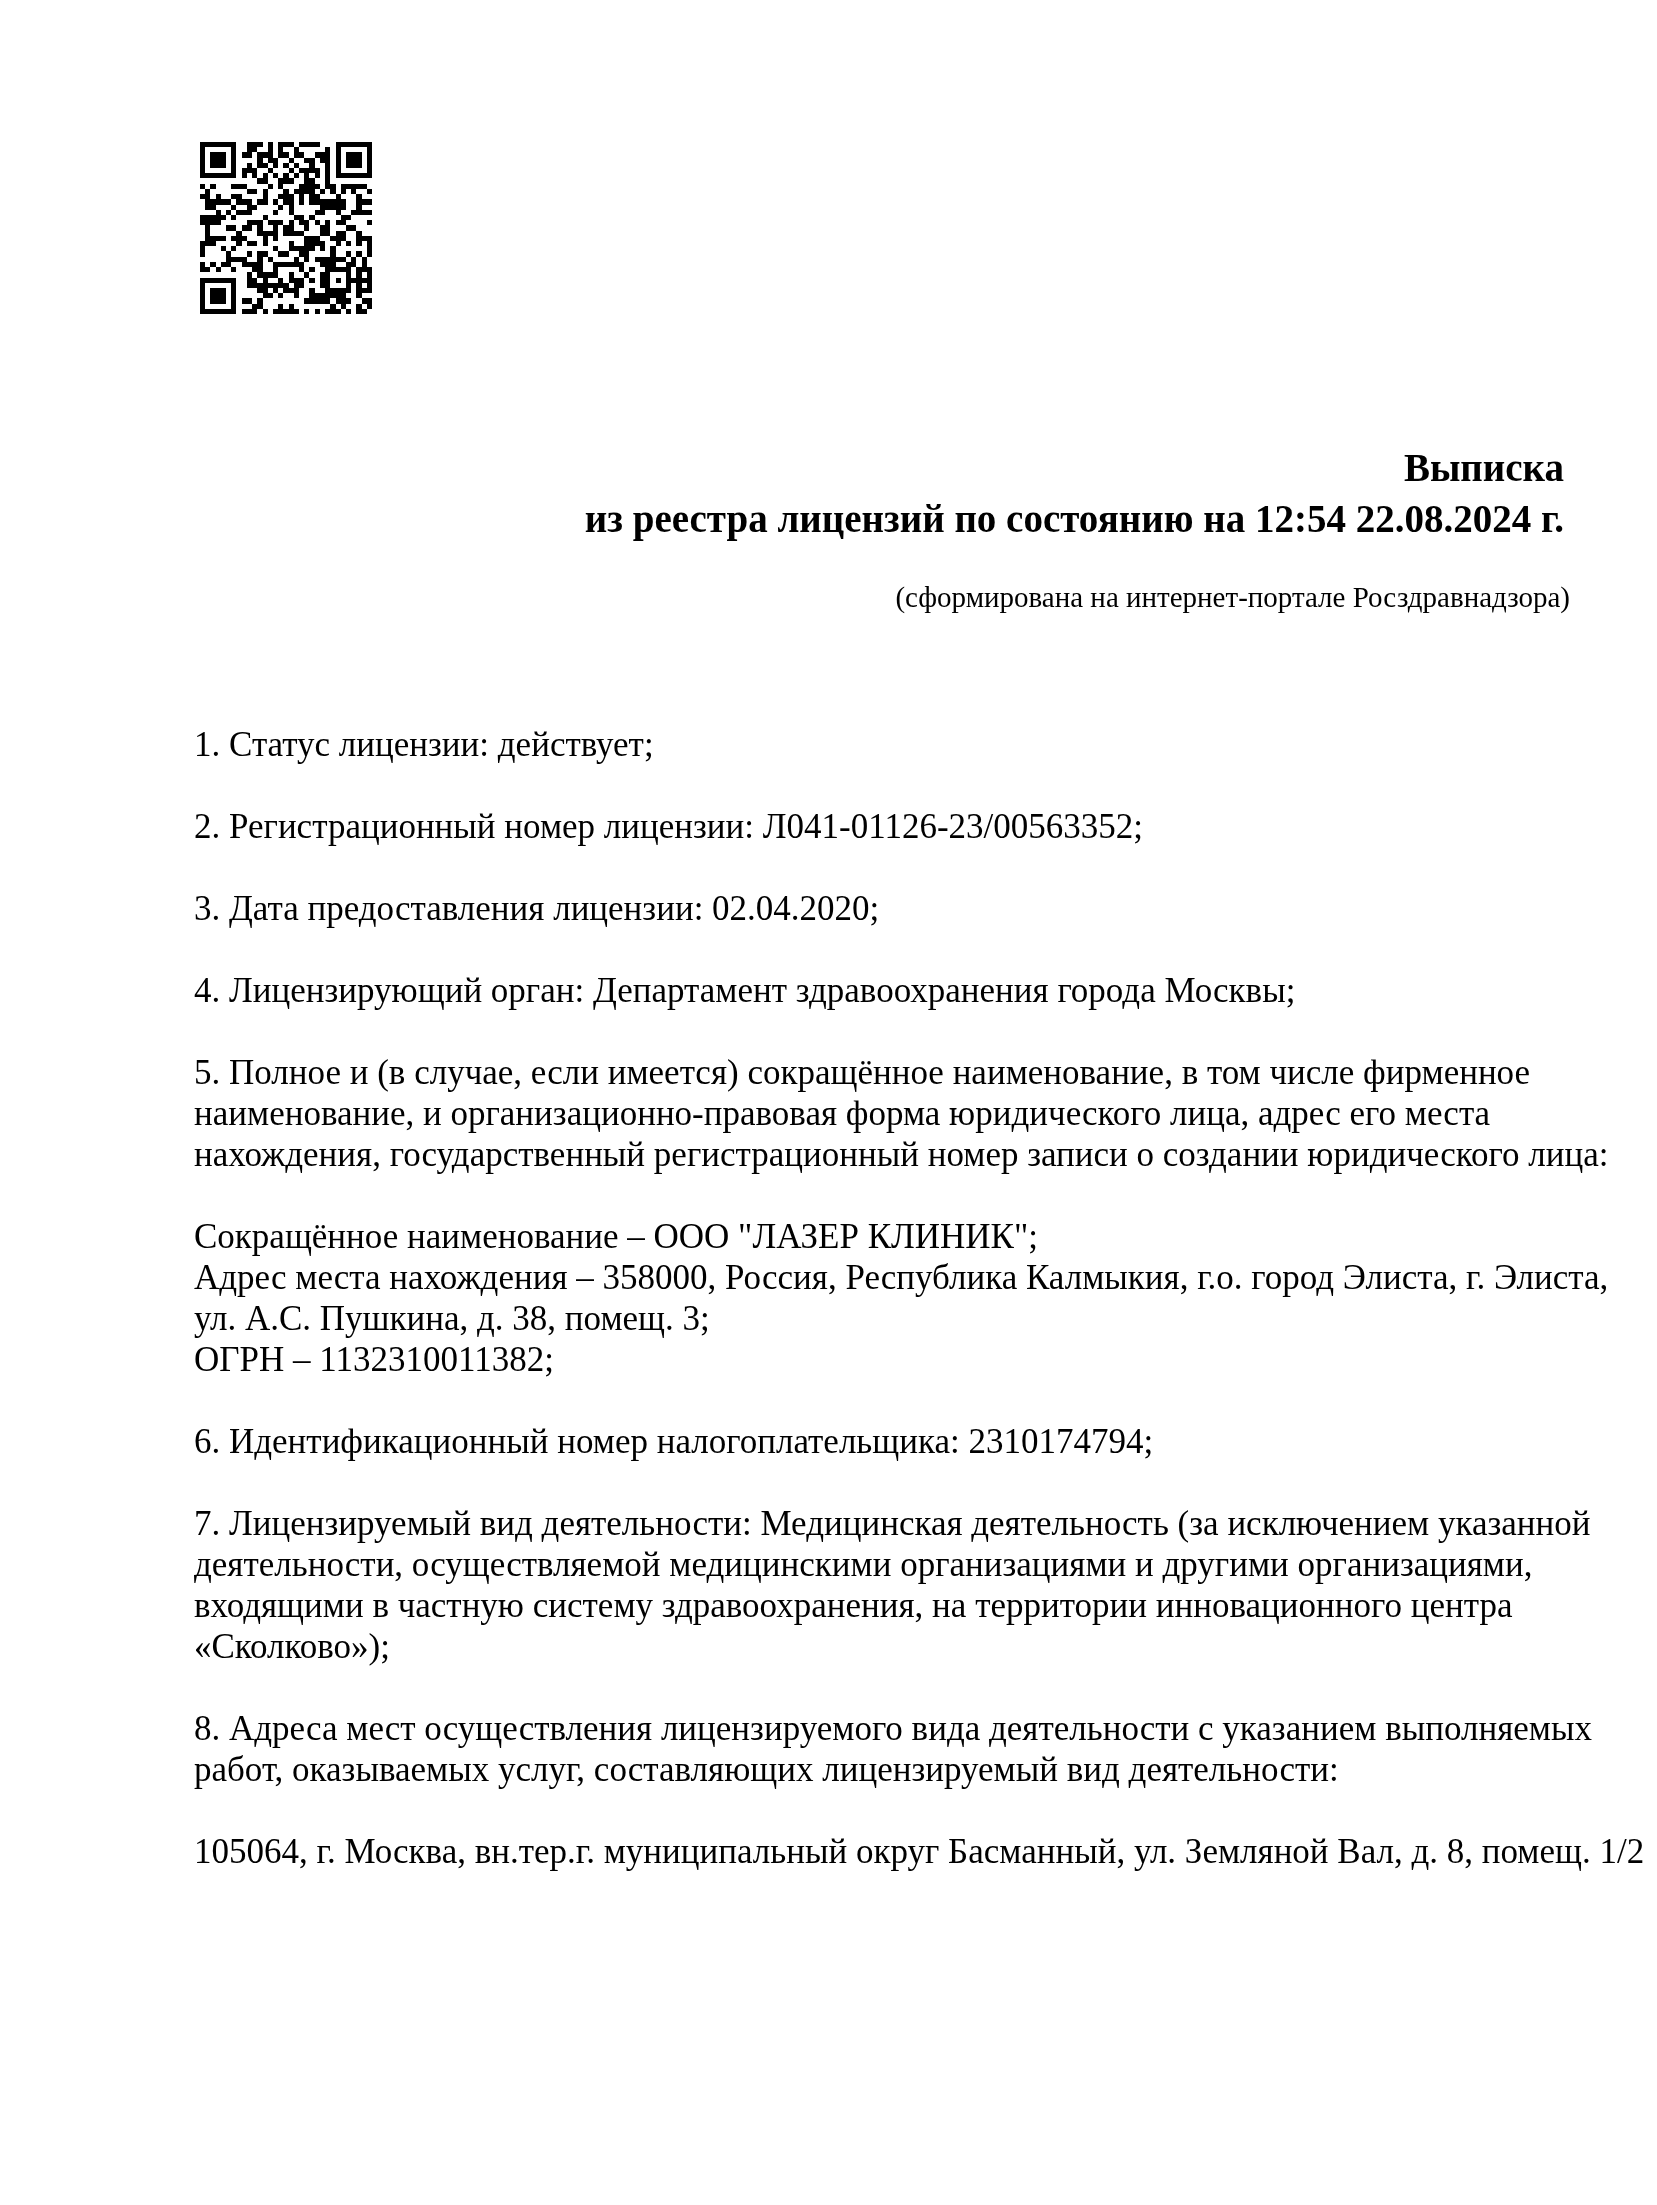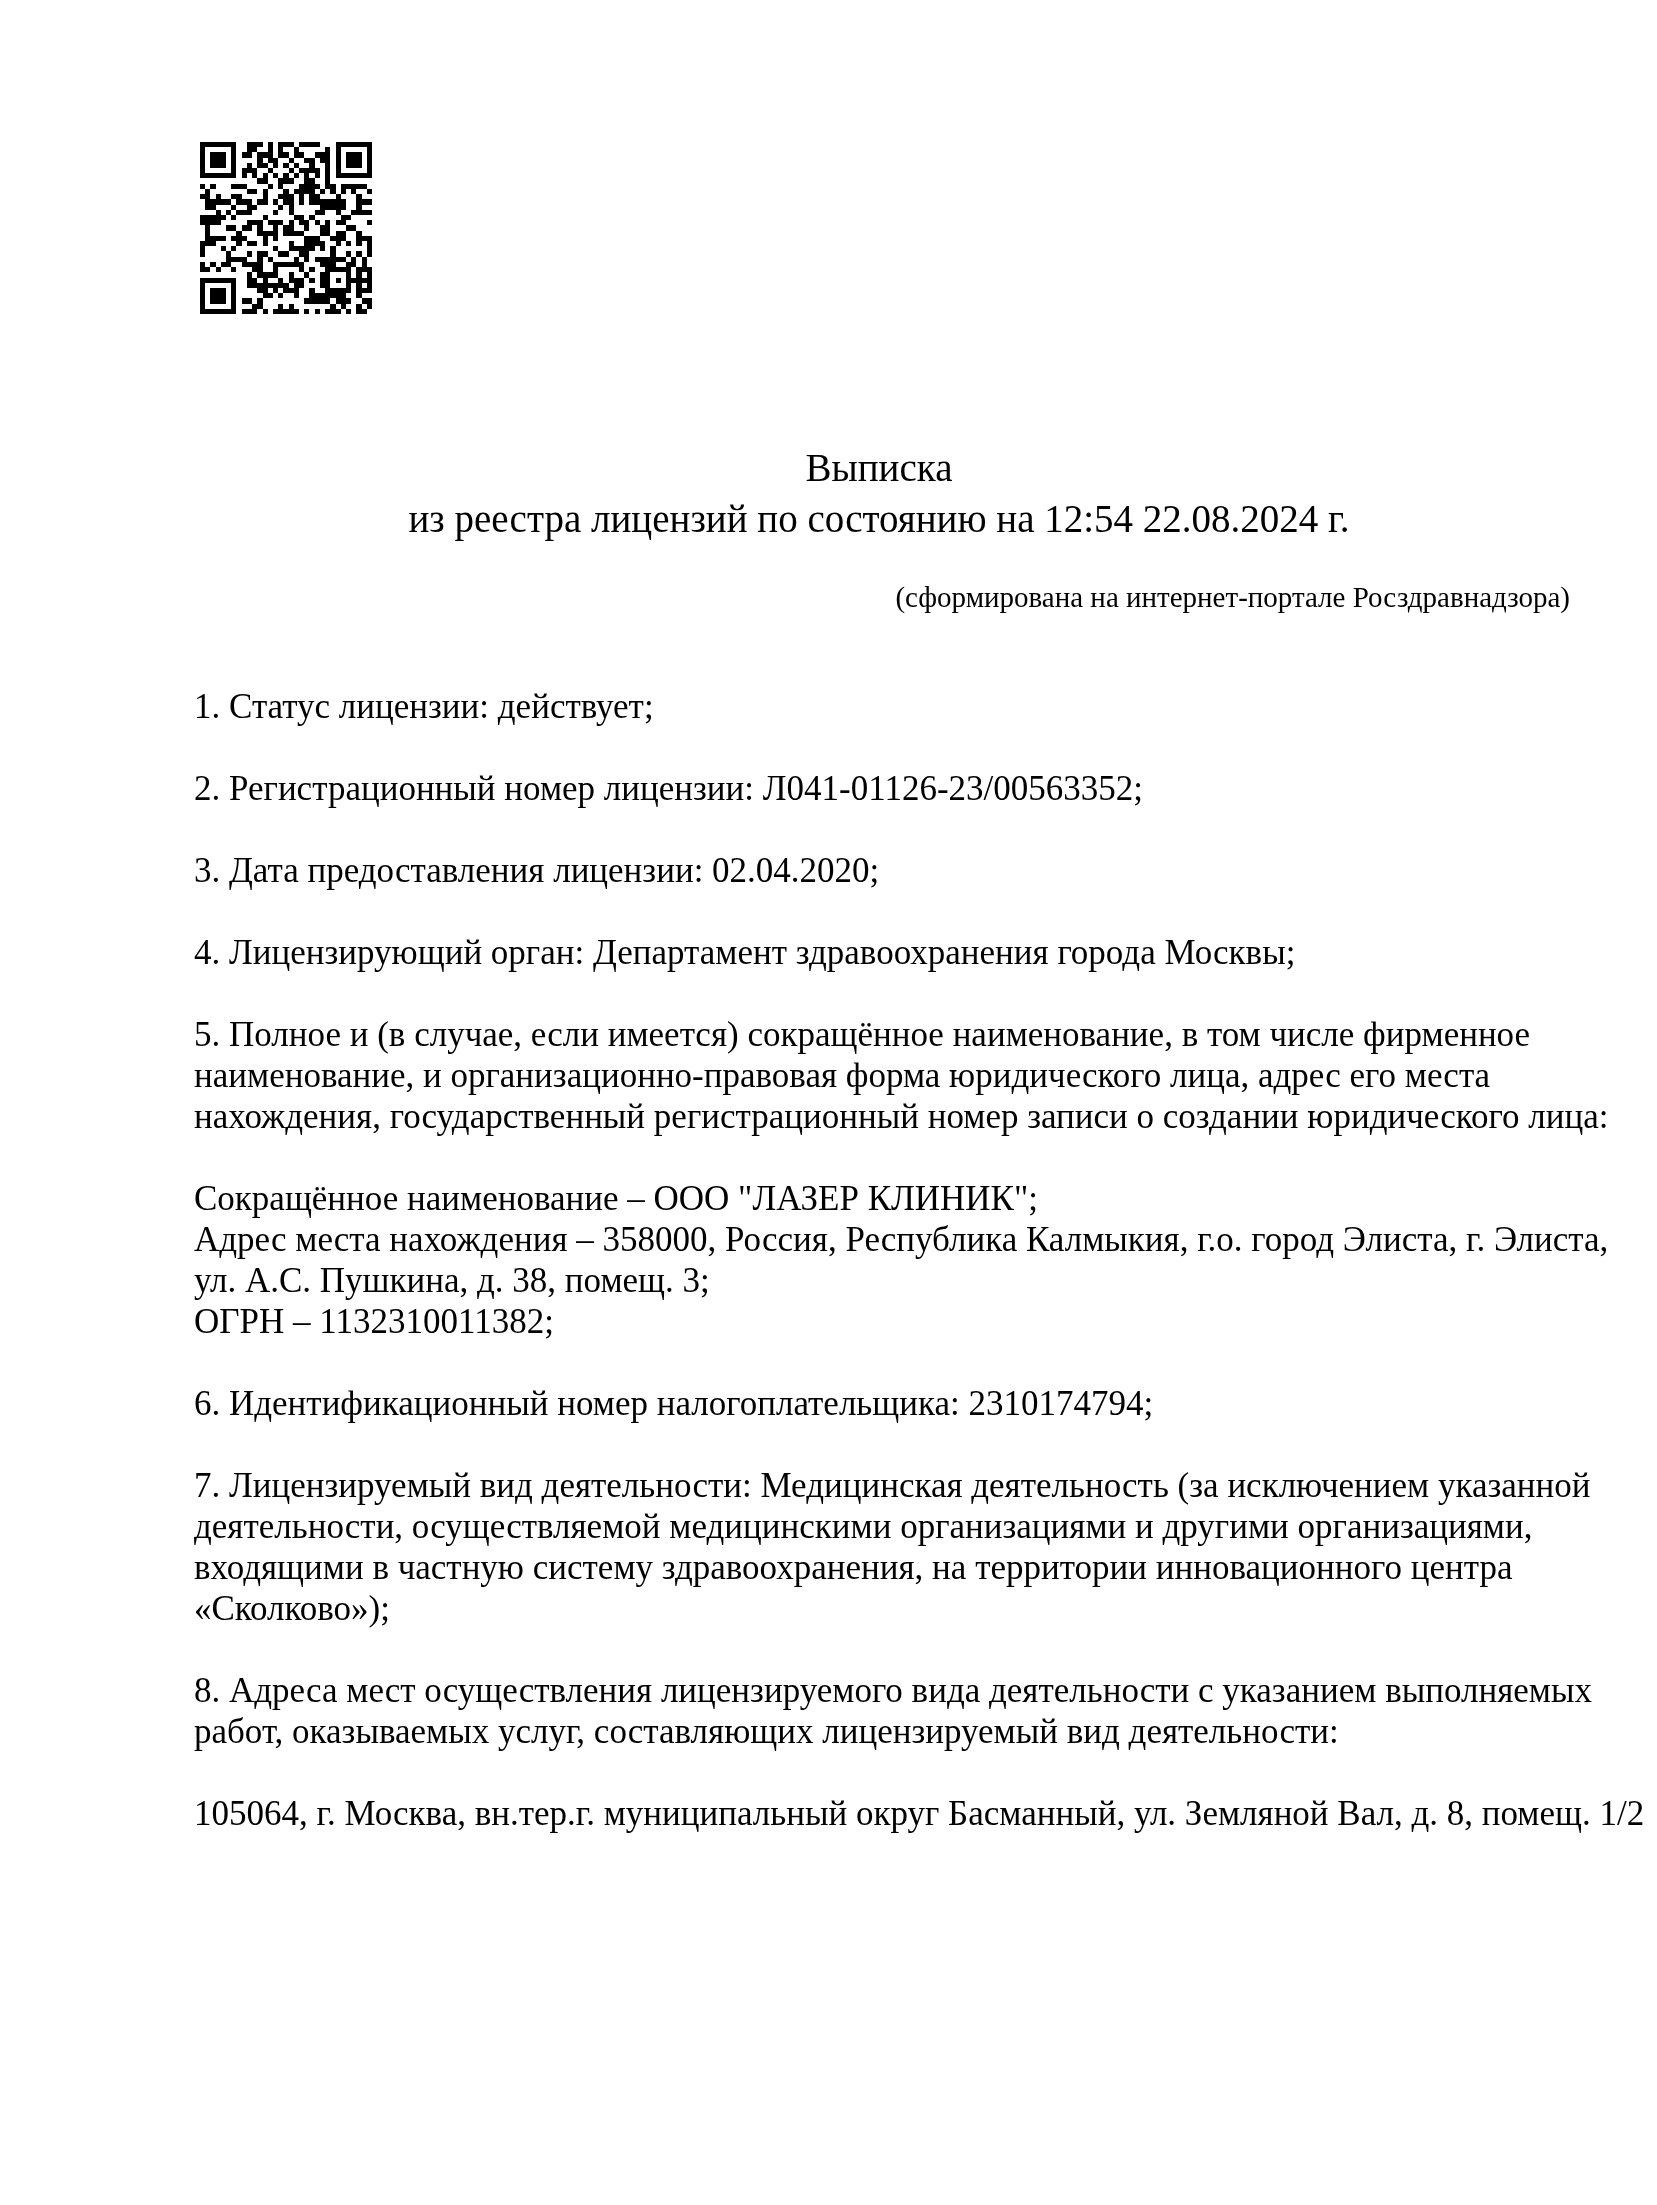--- a/index.html
+++ b/index.html
@@ -24,40 +24,40 @@
     left: 200px;
     top: 142px;
     width: 172px;
     height: 172px;
   }
   .title-block {
     position: absolute;
     left: 194px;
     top: 442px;
     width: 1370px;
-    text-align: center;
-    font-weight: normal;
+    text-align: right;
+    font-weight: bold;
     font-size: 39px;
     line-height: 51px;
     white-space: nowrap;
   }
   .subtitle {
     position: absolute;
     left: 200px;
     top: 580px;
     width: 1370px;
     text-align: right;
     font-size: 29px;
     line-height: 35px;
     white-space: nowrap;
   }
   .doc-body {
     position: absolute;
     left: 194px;
-    top: 686px;
+    top: 724px;
     width: 1370px;
     font-size: 35px;
     line-height: 41px;
   }
   .paragraph {
     margin: 0 0 41px 0;
   }
   .paragraph:last-child {
     margin-bottom: 16px;
   }

